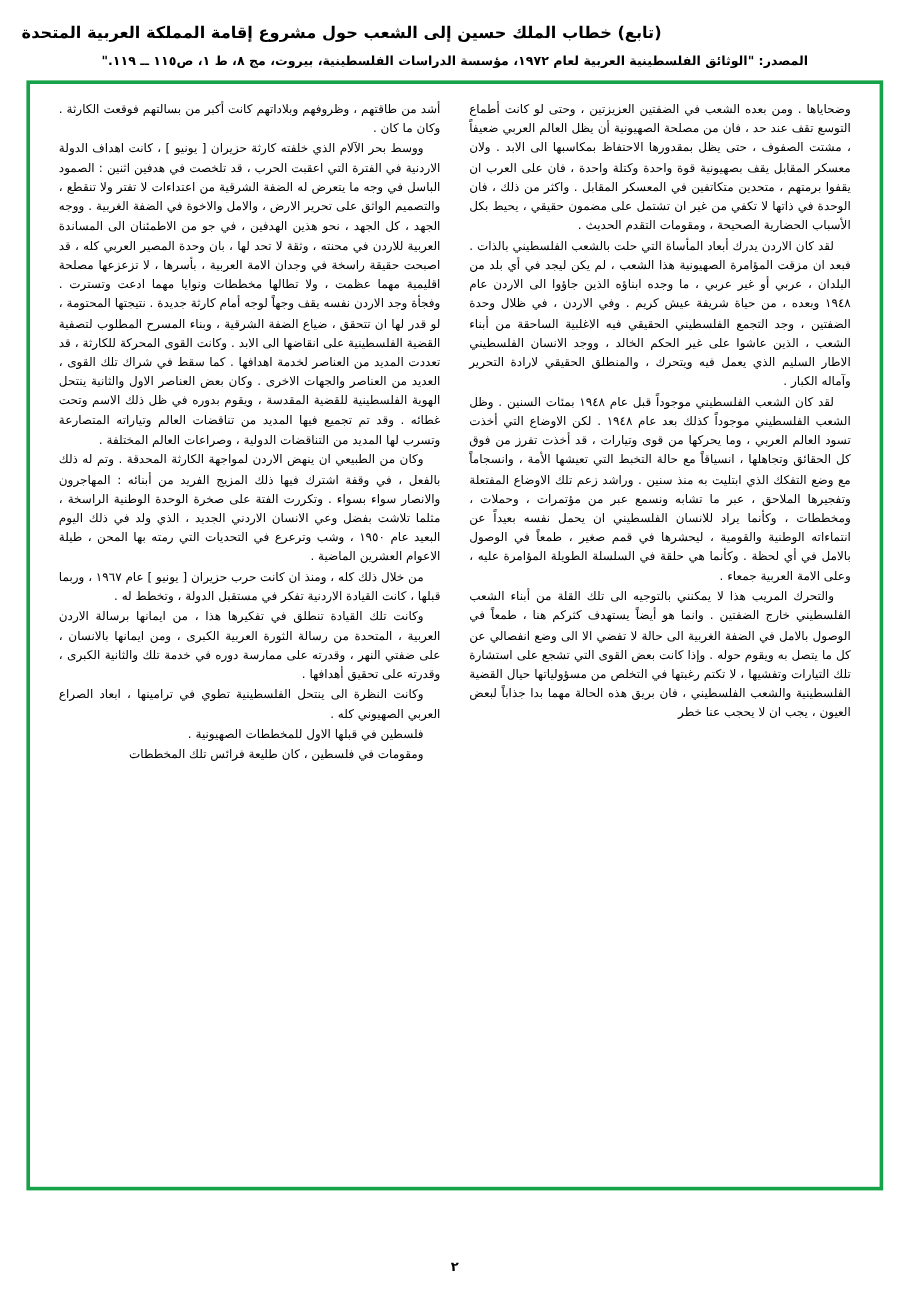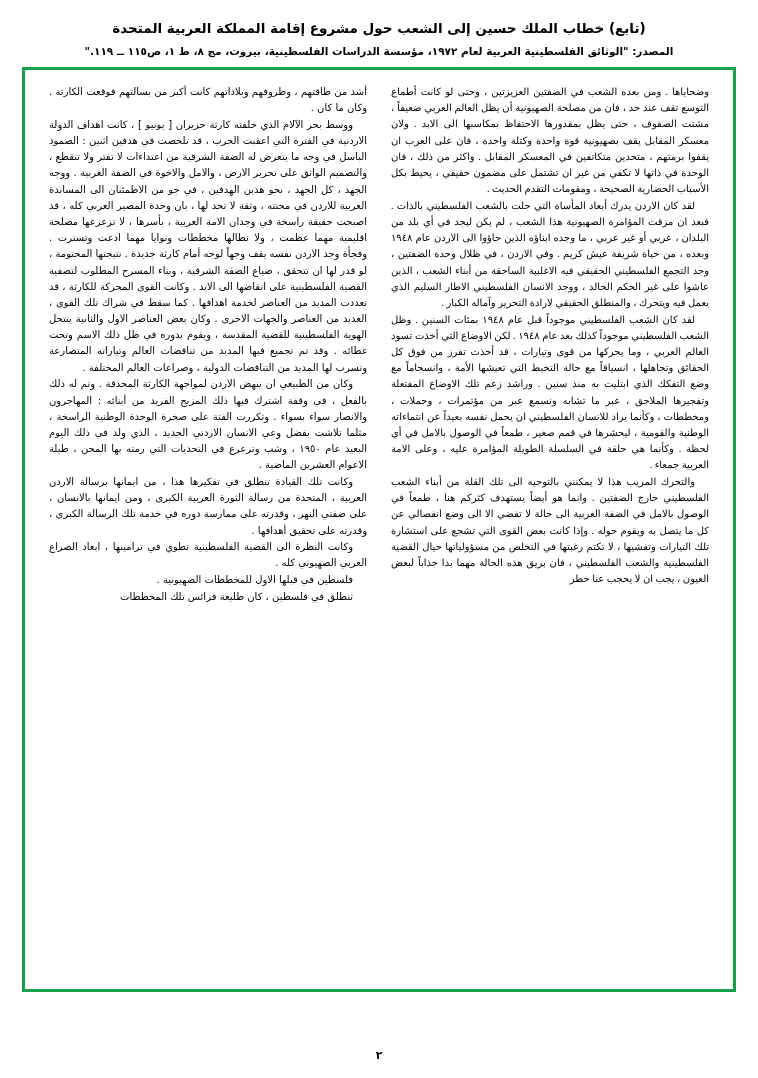--- a/index.html
+++ b/index.html
@@ -16,21 +16,21 @@
     overflow: hidden;
   }
   .page {
     width: 758px;
     height: 1078px;
     box-sizing: border-box;
     padding: 14px 18px 0 18px;
     position: relative;
   }
   .doc-title {
-    text-align: center;
+    text-align: left;
     font-size: 13.5px;
     font-weight: bold;
     line-height: 1.5;
     direction: rtl;
     margin: 4px 0 6px 0;
     letter-spacing: 0px;
   }
   .doc-source {
     text-align: center;
     font-size: 10.5px;
@@ -59,21 +59,20 @@
     box-sizing: border-box;
     direction: rtl;
     font-size: 10px;
     line-height: 1.62;
     text-align: justify;
     text-justify: inter-word;
     padding: 0 12px;
   }
   .col.right {
     border-left: 0px;
-    font-family: Liberation Serif, serif;
   }
   .col p {
     margin: 0 0 0.5px 0;
     text-indent: 14px;
   }
   .col p.noindent {
     text-indent: 0;
   }
   .footer-num {
     position: absolute;
@@ -100,24 +99,25 @@
         <p class="noindent">وضحاياها . ومن بعده الشعب في الضفتين العزيزتين ، وحتى لو كانت أطماع التوسع تقف عند حد ، فان من مصلحة الصهيونية أن يظل العالم العربي ضعيفاً ، مشتت الصفوف ، حتى يظل بمقدورها الاحتفاظ بمكاسبها الى الابد . ولان معسكر المقابل يقف بصهيونية قوة واحدة وكتلة واحدة ، فان على العرب ان يقفوا برمتهم ، متحدين متكاتفين في المعسكر المقابل . واكثر من ذلك ، فان الوحدة في ذاتها لا تكفي من غير ان تشتمل على مضمون حقيقي ، يحيط بكل الأسباب الحضارية الصحيحة ، ومقومات التقدم الحديث .</p>
         <p>لقد كان الاردن يدرك أبعاد المأساة التي حلت بالشعب الفلسطيني بالذات . فبعد ان مزقت المؤامرة الصهيونية هذا الشعب ، لم يكن ليجد في أي بلد من البلدان ، عربي أو غير عربي ، ما وجده ابناؤه الذين جاؤوا الى الاردن عام ١٩٤٨ وبعده ، من حياة شريفة عيش كريم . وفي الاردن ، في ظلال وحدة الضفتين ، وجد التجمع الفلسطيني الحقيقي فيه الاغلبية الساحقة من أبناء الشعب ، الذين عاشوا على غير الحكم الخالد ، ووجد الانسان الفلسطيني الاطار السليم الذي يعمل فيه ويتحرك ، والمنطلق الحقيقي لارادة التحرير وآماله الكبار .</p>
         <p>لقد كان الشعب الفلسطيني موجوداً قبل عام ١٩٤٨ بمئات السنين . وظل الشعب الفلسطيني موجوداً كذلك بعد عام ١٩٤٨ . لكن الاوضاع التي أخذت تسود العالم العربي ، وما يحركها من قوى وتيارات ، قد أخذت تفرز من فوق كل الحقائق وتجاهلها ، انسياقاً مع حالة التخبط التي تعيشها الأمة ، وانسجاماً مع وضع التفكك الذي ابتليت به منذ سنين . وراشد زعم تلك الاوضاع المفتعلة وتفجيرها الملاحق ، عبر ما تشابه ونسمع عبر من مؤتمرات ، وحملات ، ومخططات ، وكأنما يراد للانسان الفلسطيني ان يحمل نفسه بعيداً عن انتماءاته الوطنية والقومية ، ليحشرها في قمم صغير ، طمعاً في الوصول بالامل في أي لحظة . وكأنما هي حلقة في السلسلة الطويلة المؤامرة عليه ، وعلى الامة العربية جمعاء .</p>
         <p>والتحرك المريب هذا لا يمكنني بالتوجيه الى تلك القلة من أبناء الشعب الفلسطيني خارج الضفتين . وانما هو أيضاً يستهدف كثركم هنا ، طمعاً في الوصول بالامل في الضفة الغربية الى حالة لا تفضي الا الى وضع انفصالي عن كل ما يتصل به ويقوم حوله . وإذا كانت بعض القوى التي تشجع على استشارة تلك التيارات وتفشيها ، لا تكتم رغبتها في التخلص من مسؤولياتها حيال القضية الفلسطينية والشعب الفلسطيني ، فان بريق هذه الحالة مهما بدا جذاباً لبعض العيون ، يجب ان لا يحجب عنا خطر</p>
       </div>
 
       <div class="col left">
         <p class="noindent">أشد من طاقتهم ، وظروفهم وبلاداتهم كانت أكبر من بسالتهم فوقعت الكارثة . وكان ما كان .</p>
         <p>ووسط بحر الآلام الذي خلفته كارثة حزيران [ يونيو ] ، كانت اهداف الدولة الاردنية في الفترة التي اعقبت الحرب ، قد تلخصت في هدفين اثنين : الصمود الباسل في وجه ما يتعرض له الضفة الشرقية من اعتداءات لا تفتر ولا تنقطع ، والتصميم الواثق على تحرير الارض ، والامل والاخوة في الضفة الغربية . ووجه الجهد ، كل الجهد ، نحو هذين الهدفين ، في جو من الاطمئنان الى المساندة العربية للاردن في محنته ، وثقة لا تحد لها ، بان وحدة المصير العربي كله ، قد اصبحت حقيقة راسخة في وجدان الامة العربية ، بأسرها ، لا تزعزعها مصلحة اقليمية مهما عظمت ، ولا تطالها مخططات ونوايا مهما ادعت وتسترت . وفجأة وجد الاردن نفسه يقف وجهاً لوجه أمام كارثة جديدة . نتيجتها المحتومة ، لو قدر لها ان تتحقق ، ضياع الضفة الشرقية ، وبناء المسرح المطلوب لتصفية القضية الفلسطينية على انقاضها الى الابد . وكانت القوى المحركة للكارثة ، قد تعددت المديد من العناصر لخدمة اهدافها . كما سقط في شراك تلك القوى ، العديد من العناصر والجهات الاخرى . وكان بعض العناصر الاول والثانية ينتحل الهوية الفلسطينية للقضية المقدسة ، ويقوم بدوره في ظل ذلك الاسم وتحت غطائه . وقد تم تجميع فيها المديد من تناقضات العالم وتياراته المتصارعة وتسرب لها المديد من التناقضات الدولية ، وصراعات العالم المختلفة .</p>
         <p>وكان من الطبيعي ان ينهض الاردن لمواجهة الكارثة المحدقة . وتم له ذلك بالفعل ، في وقفة اشترك فيها ذلك المزيج الفريد من أبنائه : المهاجرون والانصار سواء بسواء . وتكررت الفتة على صخرة الوحدة الوطنية الراسخة ، مثلما تلاشت بفضل وعي الانسان الاردني الجديد ، الذي ولد في ذلك اليوم البعيد عام ١٩٥٠ ، وشب وترعرع في التحديات التي رمته بها المحن ، طيلة الاعوام العشرين الماضية .</p>
-        <p>وكانت تلك القيادة تنطلق في تفكيرها هذا ، من ايمانها برسالة الاردن العربية ، المتحدة من رسالة الثورة العربية الكبرى ، ومن ايمانها بالانسان ، على ضفتي النهر ، وقدرته على ممارسة دوره في خدمة تلك الرسالة الكبرى ، وقدرته على تحقيق أهدافها .</p>
-        <p>وكانت النظرة الى القضية الفلسطينية تطوي في ترامينها ، ابعاد الصراع العربي الصهيوني كله .</p>
+        <p>من خلال ذلك كله ، ومنذ ان كانت حرب حزيران [ يونيو ] عام ١٩٦٧ ، وربما قبلها ، كانت القيادة الاردنية تفكر في مستقبل الدولة ، وتخطط له .</p>
+        <p>وكانت تلك القيادة تنطلق في تفكيرها هذا ، من ايمانها برسالة الاردن العربية ، المتحدة من رسالة الثورة العربية الكبرى ، ومن ايمانها بالانسان ، على ضفتي النهر ، وقدرته على ممارسة دوره في خدمة تلك والثانية الكبرى ، وقدرته على تحقيق أهدافها .</p>
+        <p>وكانت النظرة الى ينتحل الفلسطينية تطوي في ترامينها ، ابعاد الصراع العربي الصهيوني كله .</p>
         <p>فلسطين في قبلها الاول للمخططات الصهيونية .</p>
-        <p>تنطلق في فلسطين ، كان طليعة فرائس تلك المخططات</p>
+        <p>ومقومات في فلسطين ، كان طليعة فرائس تلك المخططات</p>
       </div>
 
     </div>
   </div>
 
   <div class="footer-num">٢</div>
 
 </div>
 
 </body></html>

